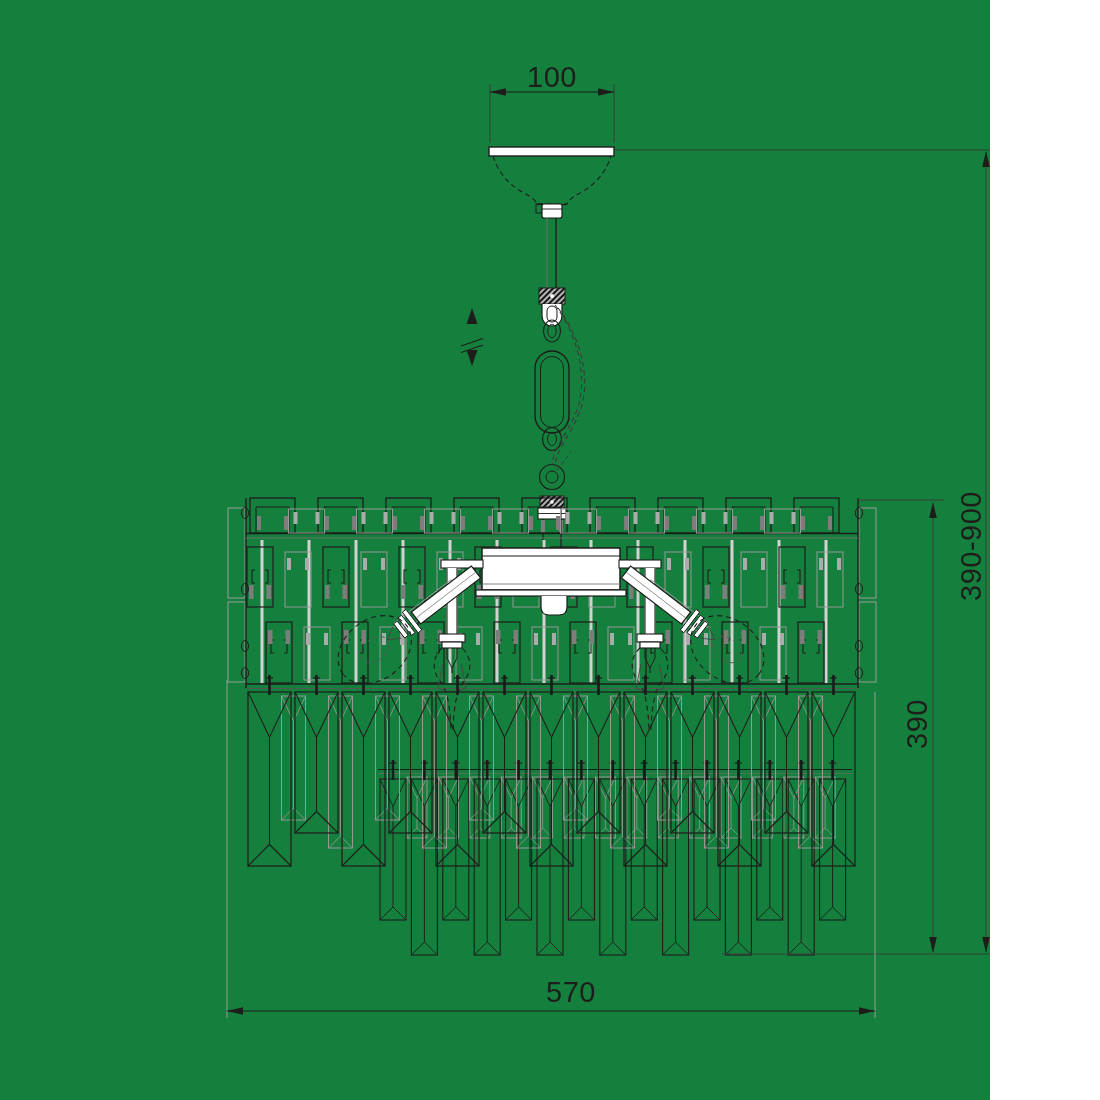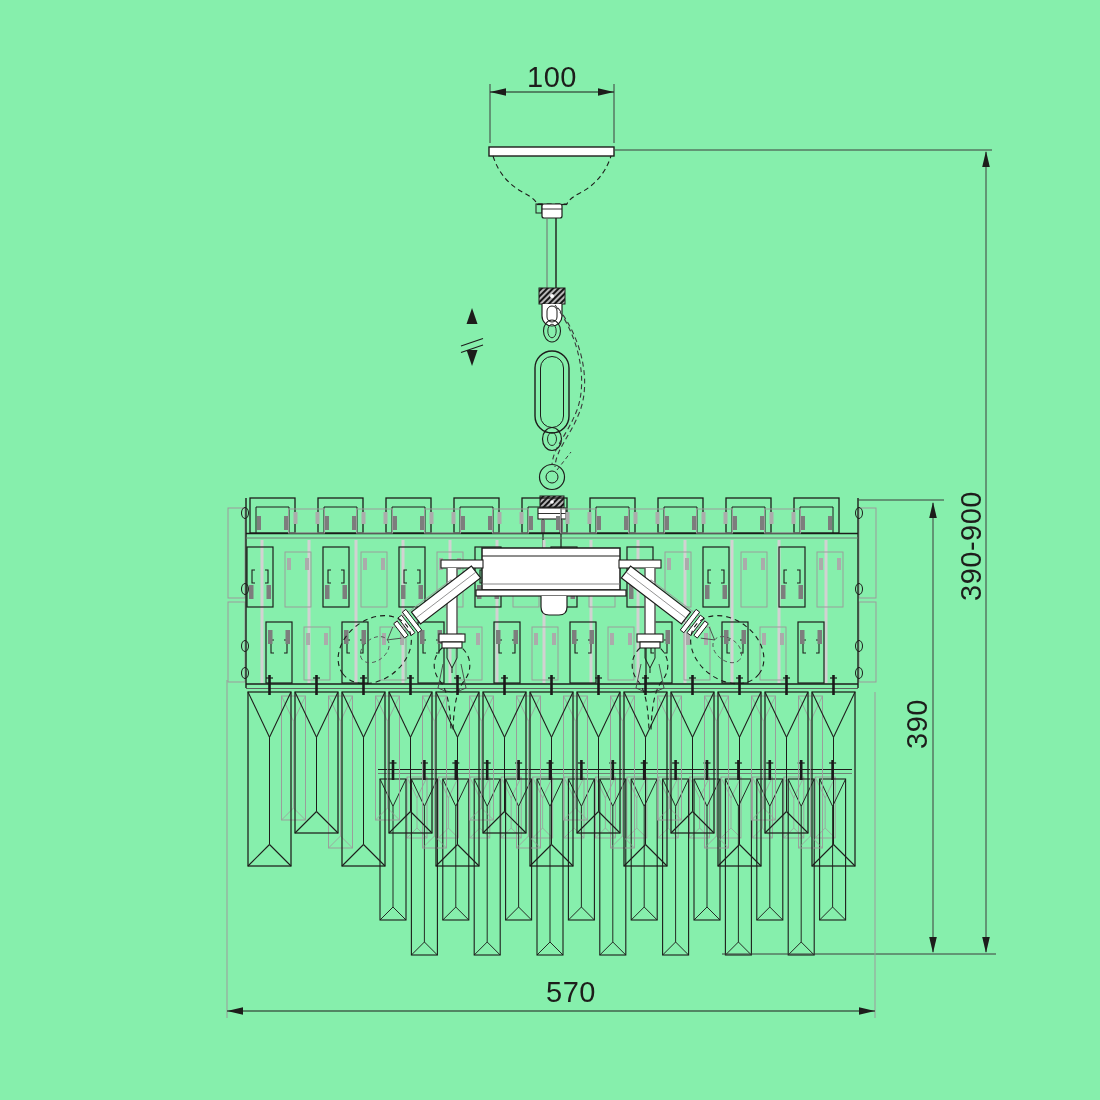--- a/index.html
+++ b/index.html
@@ -1,16 +1,16 @@
 <!DOCTYPE html>
 <html><head>
 <meta charset="utf-8">
 <style>
   html,body{margin:0;padding:0;background:#ffffff;}
-  #stage{position:relative;width:1100px;height:1100px;background:#86efac;overflow:hidden;
+  #stage{position:relative;width:990px;height:1100px;background:#15803d;overflow:hidden;
          font-family:"Liberation Sans",sans-serif;}
   svg{display:block;}
   .dim-text{font-family:"Liberation Sans",sans-serif;font-size:29px;fill:#1d1d1b;letter-spacing:0.5px;}
 </style>
 </head>
 <body>
 
 <div id="stage">
 <svg id="cv" width="1100" height="1100" viewBox="0 0 1100 1100">
   <defs>

